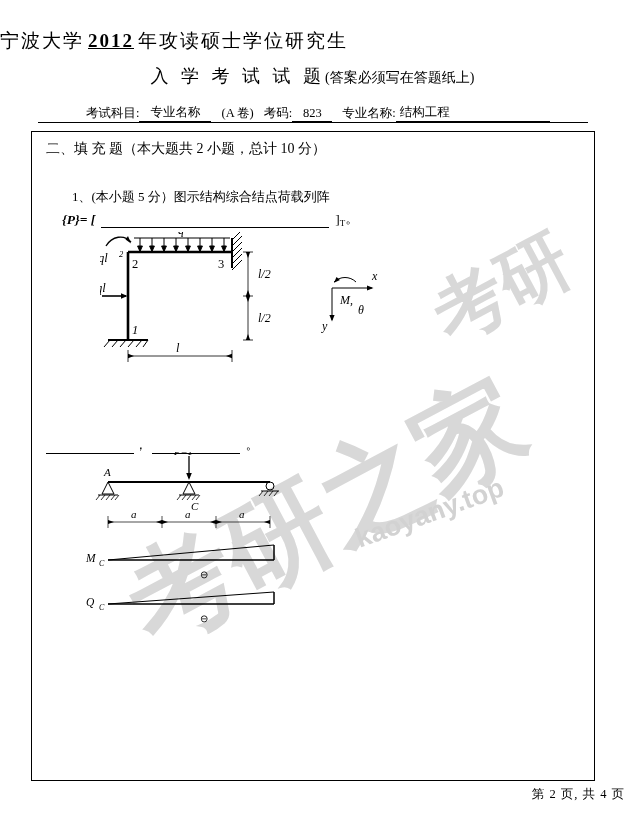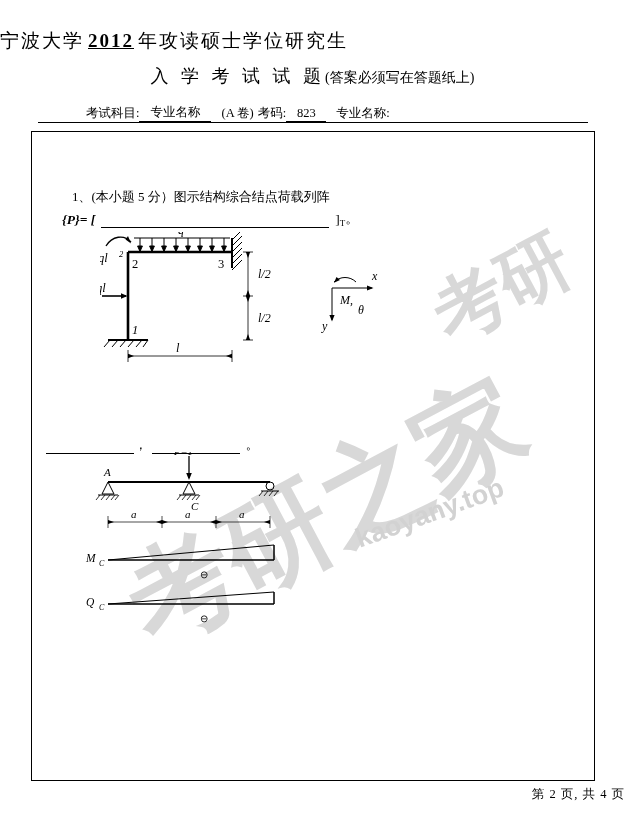--- a/index.html
+++ b/index.html
@@ -71,28 +71,30 @@
     </div>
   </div>
   <div class="hdr-l2">
     <span>入 学 考 试 试 题</span><span class="small">(答案必须写在答题纸上)</span>
   </div>
 
   <div class="subj">
     <span>考试科目:</span>
     <span class="ul u1">专业名称</span>
     <span style="padding-left:10px">(A 卷)</span>
-    <span style="padding-left:4px">考码:</span>
+    <span style="padding-left:10px">考码:</span>
     <span class="ul u2">823</span>
     <span style="padding-left:10px">专业名称:</span>
+    <span class="ul u3">结构工程</span>
   </div>
   <div class="hdr-rule"></div>
 
   <div class="frame"></div>
 
+  <div class="sec-title">二、填 充 题（本大题共 2 小题，总计 10 分）</div>
 
   <div class="q1">1、(本小题 5 分）图示结构综合结点荷载列阵</div>
   <div class="q1line2">
     <span class="bold-itl">{P}= [</span>
     <span class="blank"></span>
     <span>]</span>
       <sup style="font-size:9px">T</sup>
       <span>。</span>
   </div>
 

